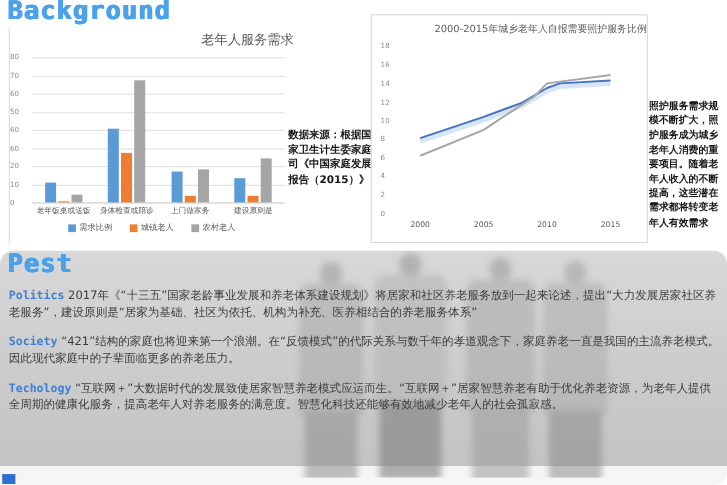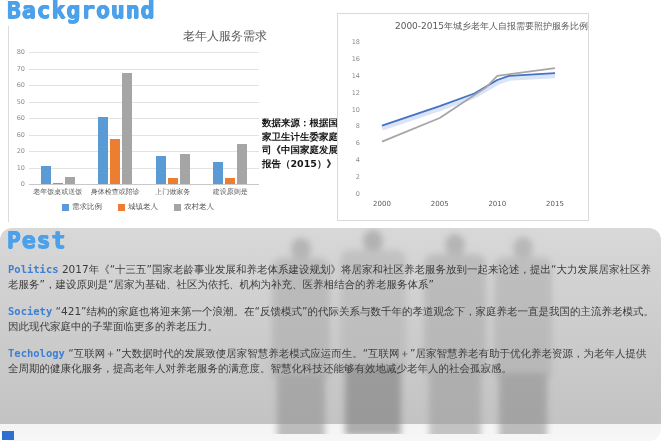--- a/index.html
+++ b/index.html
@@ -11,21 +11,21 @@
                font-size:23px;letter-spacing:1px;color:#4ba1ea;
                text-shadow:.6px 0 0 #4ba1ea,-.6px 0 0 #4ba1ea,0 .6px 0 #4ba1ea;}
   #bg-title{position:absolute;left:7px;top:-3px;}
   
   #bar-chart{position:absolute;left:8px;top:26px;width:258px;height:196px;
              border-left:1px solid #dcdcdc;}
   .chart-title{position:absolute;left:0;top:2px;width:100%;text-align:right;
                color:#595959;font-size:12px;}
   .grid-line{position:absolute;height:1px;background:#e2e2e2;}
   .axis-line{position:absolute;height:1px;background:#c9c9c9;}
-  .ytick{position:absolute;text-align:right;font-size:6.5px;color:#8c8c8c;}
+  .ytick{position:absolute;text-align:left;font-size:6.5px;color:#8c8c8c;}
   .xtick{position:absolute;text-align:center;font-size:7px;color:#595959;white-space:nowrap;}
   .bar{position:absolute;}
   .legend-row{position:absolute;left:0;width:100%;display:flex;justify-content:center;
               gap:16px;align-items:center;}
   .legend-item{display:flex;align-items:center;gap:3px;}
   .legend-swatch{width:7px;height:7px;display:inline-block;}
   .legend-label{font-size:7.5px;color:#595959;}
   
   #line-chart{position:absolute;left:337px;top:13px;width:250px;height:206px;
               border:1px solid #d9d9d9;background:#fff;}
@@ -129,20 +129,21 @@
         <div class="xtick" style="left: 86.7px; top: 186px; width: 30px;">2005</div>
         <div class="xtick" style="left: 144.3px; top: 186px; width: 30px;">2010</div>
         <div class="xtick" style="left: 202px; top: 186px; width: 30px;">2015</div>
         <svg width="205" height="152" style="position: absolute; left: 28px; top: 28px; overflow: visible;">
           <polyline points="16.0,83.6 73.7,64.2 108.3,51.5 131.3,38.0 142.9,33.8 189.0,31.2" fill="none" stroke="#b9d0ef" stroke-width="5" opacity="0.55" transform="translate(0,2.5)"></polyline>
           <polyline points="16.0,83.6 73.7,64.2 108.3,51.5 131.3,38.0 142.9,33.8 189.0,31.2" fill="none" stroke="#4472c4" stroke-width="1.8" stroke-linejoin="round"></polyline>
           <polyline points="16.0,99.6 73.7,76.0 119.8,45.6 131.3,33.8 189.0,26.2" fill="none" stroke="#a6a6a6" stroke-width="1.8" stroke-linejoin="round"></polyline>
         </svg>
       </div>
 
+    <div id="side-note" class="note">照护服务需求规模不断扩大，照护服务成为城乡老年人消费的重要项目。随着老年人收入的不断提高，这些潜在需求都将转变老年人有效需求</div>
   </div>
 
   <div class="section-bottom">
     <div class="photo">
       <div class="figure" style="left:272px;top:10px;width:58px;height:206px;">
         <div class="fig-head"></div>
           <div class="fig-body"></div>
           <div class="fig-legs"></div>
       </div>
       <div class="figure" style="left:340px;top:2px;width:66px;height:210px;opacity:.6;">

